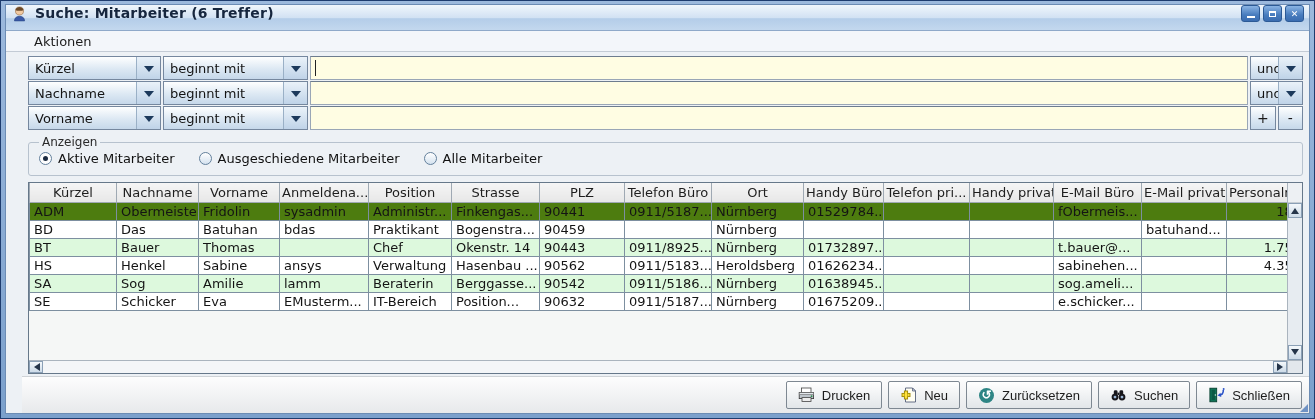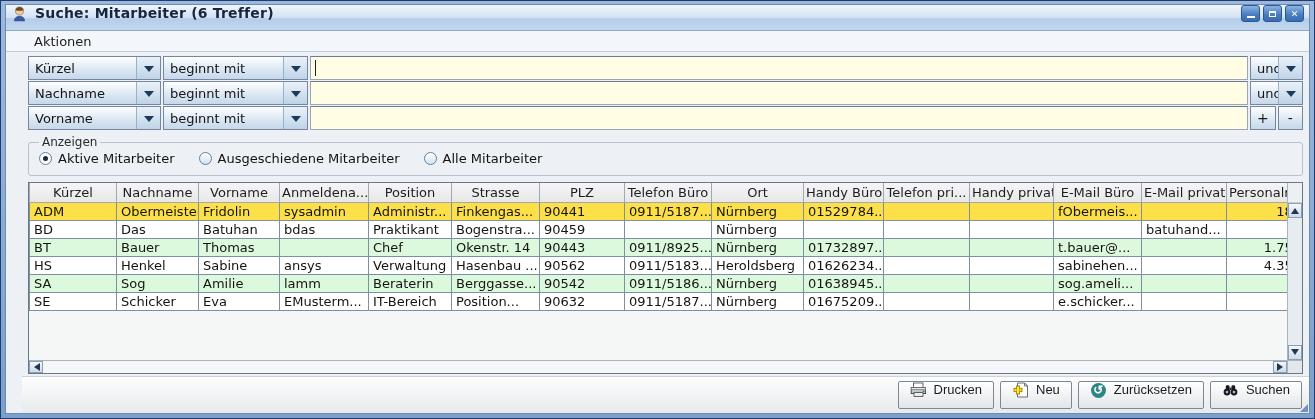--- a/index.html
+++ b/index.html
@@ -97,21 +97,21 @@
     height:19px;font-weight:normal;text-align:center;color:#1e1e1e;
     background:linear-gradient(180deg,#f5f5f5,#e7e7e7);
     border:1px solid #9fa9b3;border-top:none;
     padding:0 2px;white-space:nowrap;overflow:hidden;
   }
   table.results td{
     height:17px;border:1px solid #7d8fa0;padding:0 4px;
     white-space:nowrap;overflow:hidden;color:#141414;background:#fff;
   }
   tr.striped td{background:#ddf9dd;}
-  tr.selected td{background:#fde047;}
+  tr.selected td{background:#4d7c0f;}
   td.num{text-align:right;margin-left:30px;}
   
   .vscroll{grid-column:2;grid-row:1;border-left:1px solid #aab4be;display:flex;flex-direction:column;background:#eef1f4;}
   .vscroll .spacer{height:19px;background:#edf0f3;border-bottom:1px solid #c6cdd4;}
   .vtrack{flex:1;background:#e7ecf1;}
   .scroll-btn{
     height:15px;display:flex;align-items:center;justify-content:center;box-sizing:border-box;
     border:1px solid #8ba0b6;background:linear-gradient(180deg,#f4f8fb,#cddbe8);
   }
   .hscroll{grid-column:1;grid-row:2;border-top:1px solid #aab4be;display:flex;background:#f4f6f8;}
@@ -124,21 +124,21 @@
   .tri-right2{width:0;height:0;border:4px solid transparent;border-left:6px solid #25354a;margin-left:3px;}
   
   .bottombar{
     flex:0 0 36px;margin:2px -6px 0 -6px;
     background:linear-gradient(180deg,#fdfdfd,#e7e9eb);
     border-top:1px solid #cfd3d7;
     display:flex;align-items:center;justify-content:flex-end;gap:6px;padding:0 7px;
     position:relative;
   }
   .action-btn{
-    height:28px;display:flex;align-items:flex-start;gap:7px;padding:0 11px;box-sizing:border-box;
+    height:28px;display:flex;align-items:center;gap:7px;padding:0 11px;box-sizing:border-box;
     border:1px solid #7e8archive;border:1px solid #7e8892;border-radius:2px;
     background:linear-gradient(180deg,#ffffff,#e2e6e9);
     font-size:13px;color:#1c1c1c;cursor:default;
   }
   .btn-icon{width:17px;height:16px;display:flex;align-items:center;justify-content:center;}
   .reset-glyph{
     width:15px;height:15px;border-radius:50%;background:#2e8585;color:#fff;
     display:flex;align-items:center;justify-content:center;font-size:12px;font-weight:bold;line-height:1;
   }
   .resize-grip{
@@ -463,18 +463,31 @@
               <rect x="10" y="3" width="4" height="5" rx="1.5" fill="#17171c"></rect>
               <circle cx="5.3" cy="10.2" r="3.6" fill="#17171c"></circle>
               <circle cx="12.7" cy="10.2" r="3.6" fill="#17171c"></circle>
               <circle cx="5.3" cy="10.2" r="1.5" fill="#9db8d6"></circle>
               <circle cx="12.7" cy="10.2" r="1.5" fill="#9db8d6"></circle>
               <rect x="8" y="5.5" width="2" height="2.5" fill="#17171c"></rect>
             </svg>
           </span>
           <span>Suchen</span>
         </button>
+        <button class="action-btn">
+          <span class="btn-icon">
+            <svg viewBox="0 0 18 16" width="18" height="16">
+              <rect x="2" y="0.8" width="7.2" height="14.4" fill="#0e6b52" stroke="#06402f" stroke-width="0.9"></rect>
+              <rect x="3.3" y="2" width="4.6" height="12" fill="#0a5a44" stroke="#128062" stroke-width="0.6"></rect>
+              <circle cx="7.8" cy="8" r="0.8" fill="#cfeee2"></circle>
+              <path d="M16.2 2.6 c0.3 4 -1.6 5.4 -4.6 5.6" stroke="#2a52c8" stroke-width="1.7" fill="none"></path>
+              <path d="M13.2 5.6 l-3.1 2.8 l4 1.6 z" fill="#2a52c8"></path>
+              <circle cx="16.6" cy="1.6" r="1" fill="#2a52c8"></circle>
+            </svg>
+          </span>
+          <span>Schließen</span>
+        </button>
         <span class="resize-grip"></span>
       </div>
 
     </div>
   </div>
 </div>
 
 </body></html>

